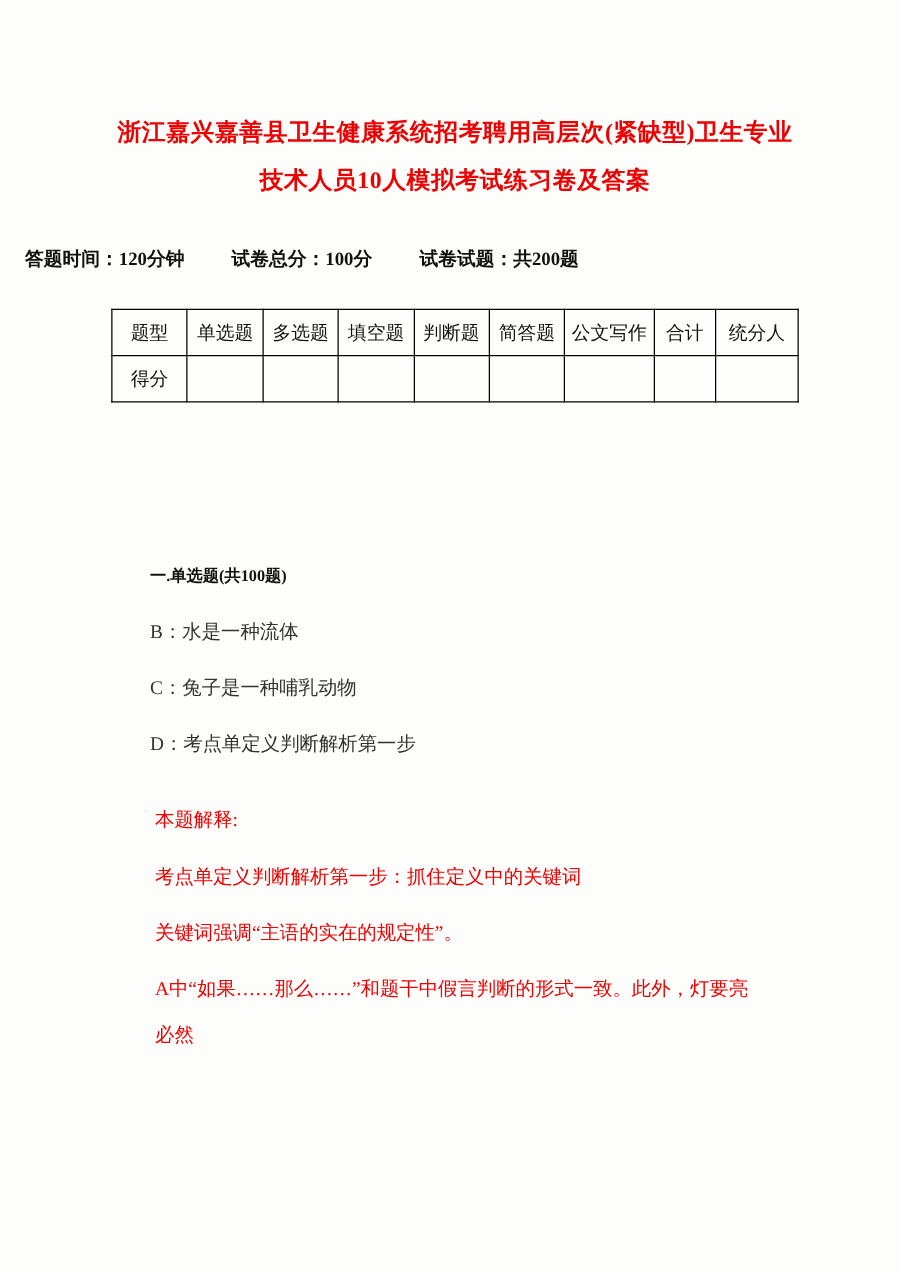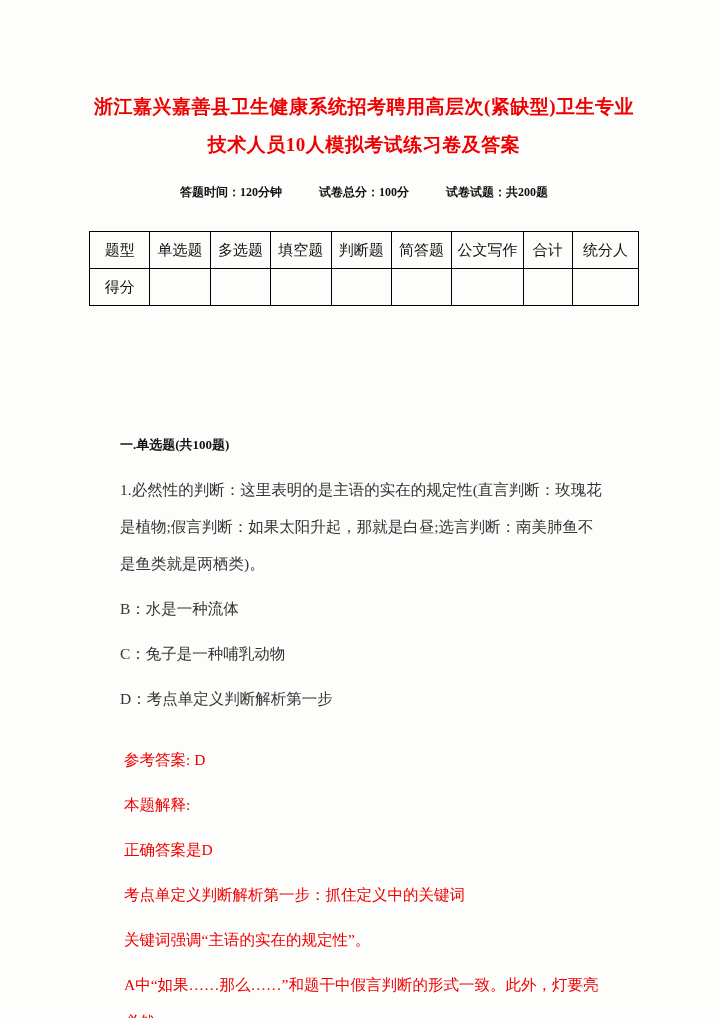--- a/index.html
+++ b/index.html
@@ -27,25 +27,24 @@
     text-align: center;
     color: var(--accent-red);
     font-size: 19px;
     font-weight: bold;
     line-height: 38px;
     letter-spacing: 0.5px;
     overflow-wrap: anywhere;
   }
 
   .meta {
-    margin-top: 12px;
-    text-align: center;
+    margin-top: 26px;
     color: #111111;
     font-weight: bold;
-    font-size: 12px;
+    font-size: 15px;
   }
   .meta .meta-item + .meta-item { margin-left: 26px; }
 
   .score-table {
     width: 550px;
     margin: 26px auto 0 auto;
     border-collapse: collapse;
     table-layout: fixed;
     font-size: 15px;
     color: #111111;
@@ -121,29 +120,26 @@
         <td></td>
         <td></td>
         <td></td>
       </tr>
     </tbody>
   </table>
 
   <div class="content">
     <h2 class="section-heading">一.单选题(共100题)</h2>
 
-    <p class="q-stem">1.必然性的判断：这里表明的是主语的实在的规定性(直言判断：玫瑰花是植物;假言判断：如果太阳升起，那就是白昼;选言判断：南美肺鱼不是鱼类就是两栖类)。</p>
 
     <p class="q-option">B：水是一种流体</p>
     <p class="q-option">C：兔子是一种哺乳动物</p>
     <p class="q-option">D：考点单定义判断解析第一步</p>
 
     <div class="answers">
-      <p class="ans-line">参考答案: D</p>
       <p class="ans-line">本题解释:</p>
-      <p class="ans-line">正确答案是D</p>
       <p class="ans-line">考点单定义判断解析第一步：抓住定义中的关键词</p>
       <p class="ans-line">关键词强调“主语的实在的规定性”。</p>
       <p class="ans-line">A中“如果……那么……”和题干中假言判断的形式一致。此外，灯要亮必然</p>
     </div>
   </div>
 
 </div>
 
 </body></html>

